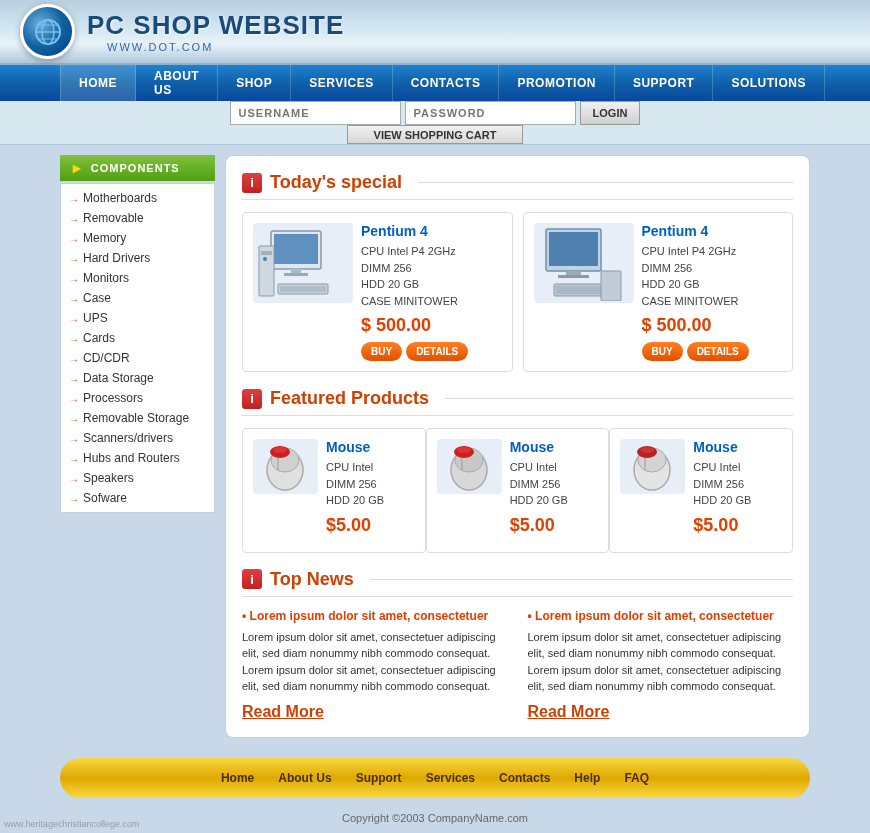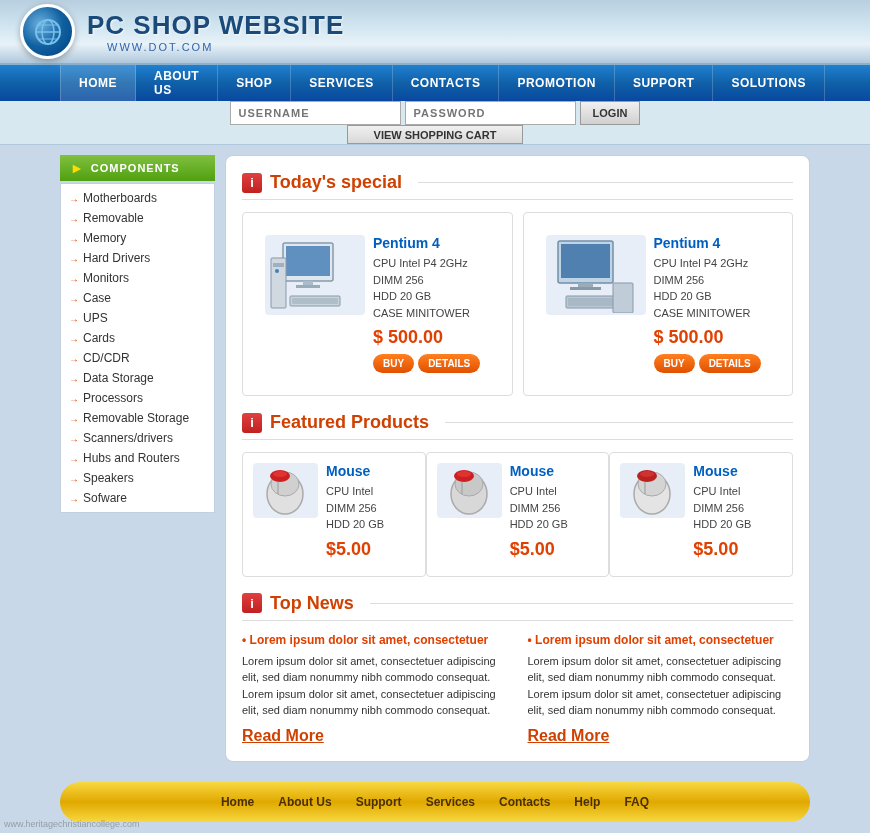--- a/index.html
+++ b/index.html
@@ -207,21 +207,21 @@
     
     .products-row {
       display: flex;
       gap: 10px;
       margin-bottom: 16px;
     }
     .product-card {
       flex: 1;
       border: 1px solid #ddd;
       border-radius: 4px;
-      padding: 22px;
+      padding: 10px;
       display: flex;
       flex-direction: row;
       gap: 8px;
       align-items: flex-start;
     }
     .product-image {
       width: 100px;
       height: 80px;
       background: #e8eef8;
       border-radius: 4px;

